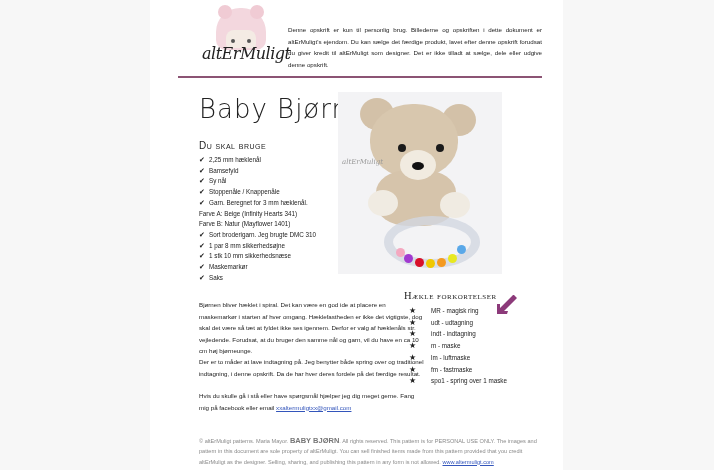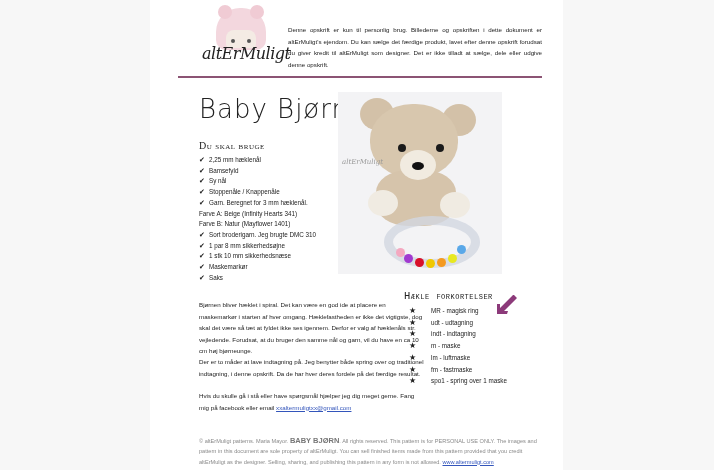--- a/index.html
+++ b/index.html
@@ -35,21 +35,21 @@
     font-family:"Liberation Sans", sans-serif; font-stretch:condensed;
   }
   .hdr-rule { position:absolute; left:28px; top:76px; width:364px; height:2px; background:#8c5474; }
 
   .title {
     position:absolute; left:49px; top:94px;
     font-family:"DejaVu Sans", sans-serif; font-size:26px; letter-spacing:1px; color:#222; font-weight:300;
   }
   .subtitle {
     position:absolute; left:49px; top:140px;
-    font-family:Liberation Serif, serif; font-size:10px; color:#222; font-variant:small-caps; letter-spacing:0.5px;
+    font-family:Liberation Sans, sans-serif; font-size:10px; color:#222; font-variant:small-caps; letter-spacing:0.5px;
   }
   .materials { position:absolute; left:49px; top:155px; list-style:none; margin:0; padding:0; }
   .materials li { font-size:6.3px; line-height:10.7px; color:#222; white-space:nowrap; }
   .materials .chk { display:inline-block; width:10px; font-size:7px; }
 
   .photo {
     position:absolute; left:188px; top:92px; width:164px; height:182px;
     background:#f3f3f5; overflow:hidden;
   }
   .bear-ear { position:absolute; width:34px; height:32px; background:#d3c1a8; border-radius:50%; }
@@ -64,21 +64,21 @@
     border:9px solid rgba(210,215,225,0.8); border-radius:50%; box-sizing:border-box; background:transparent;
   }
   .bead { position:absolute; width:9px; height:9px; border-radius:50%; }
   .watermark { position:absolute; left:4px; top:66px; font-family:"DejaVu Serif", serif; font-style:italic; font-size:7px; color:#999; }
 
   .para { position:absolute; left:49px; width:225px; font-size:6.2px; line-height:11.5px; color:#222; margin:0; }
   .para a { color:#3355bb; text-decoration:underline; }
 
   .abbr-title {
     position:absolute; left:254px; top:290px;
-    font-family:Liberation Mono, monospace; font-size:10.5px; letter-spacing:0.5px; color:#222; font-variant:small-caps;
+    font-family:Liberation Serif, serif; font-size:10.5px; letter-spacing:0.5px; color:#222; font-variant:small-caps;
   }
   .arrow { position:absolute; left:344px; top:292px; width:24px; height:24px; }
   .abbr-list { position:absolute; left:259px; top:305px; list-style:none; margin:0; padding:0; }
   .abbr-list li { font-size:6.3px; line-height:11.7px; color:#222; white-space:nowrap; }
   .abbr-list .star { display:inline-block; width:22px; font-size:8px; }
 
   .footer {
     position:absolute; left:49px; top:430px; width:345px;
     font-size:5.6px; line-height:10.5px; color:#8a8a8a;
   }

